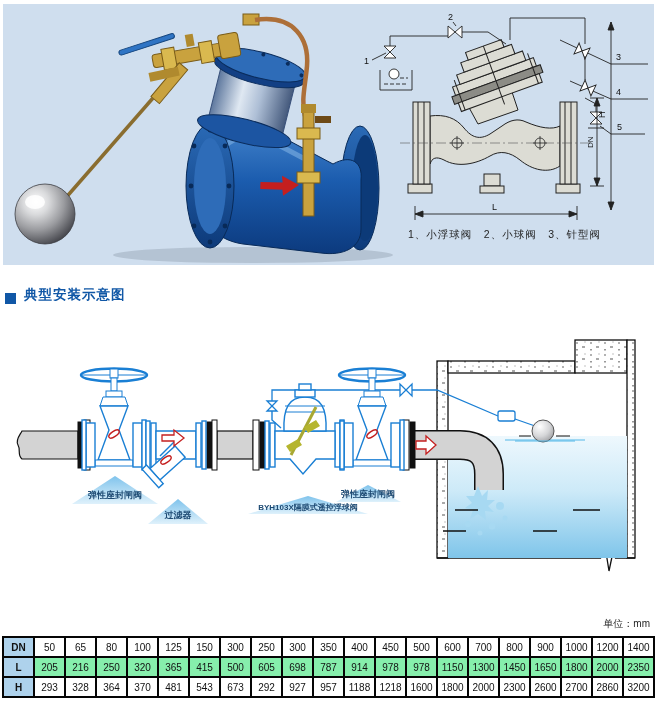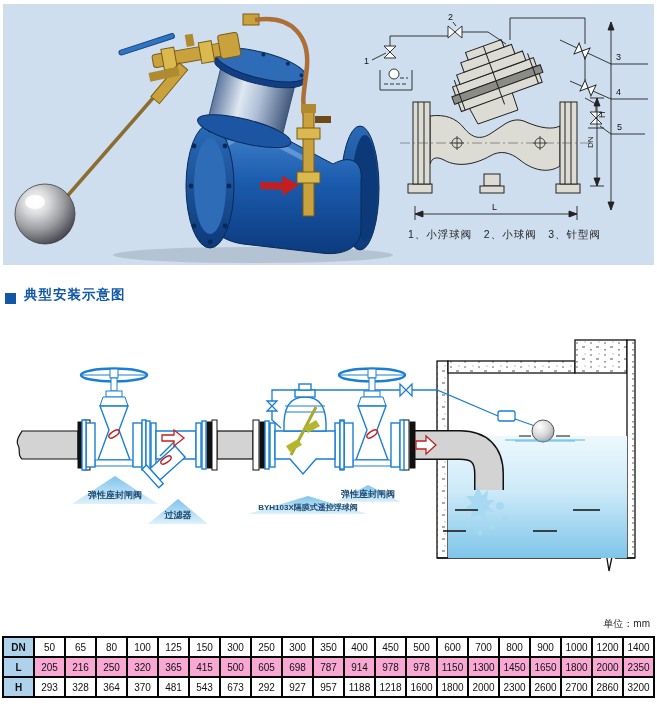--- a/index.html
+++ b/index.html
@@ -18,21 +18,21 @@
   .sq{width:11px;height:11px;background:#1057a6;flex:0 0 auto;}
   #sec1{top:286px;}
   #sec2{top:602px;margin-top:36px;}
   .diagram-svg{position:absolute;left:0;top:328px;}
   .unit{position:absolute;top:617px;right:7px;font-size:10px;color:#1f1f1f;text-align:right;}
   table.dims{position:absolute;top:636px;left:2px;width:653px;border-collapse:collapse;
     table-layout:fixed;border:2px solid #050505;}
   table.dims td{border:2px solid #050505;height:18px;text-align:center;vertical-align:middle;
     font-size:10px;color:#111;padding:0;background:#fff;white-space:nowrap;overflow:hidden;}
   table.dims td.rowhead{background:#aed2ec;font-weight:bold;}
-  table.dims tr:nth-child(2) td{background:#f9a8d4;}
+  table.dims tr:nth-child(2) td{background:#86efac;}
   table.dims tr:nth-child(2) td.rowhead{background:#aed2ec;}
   table.dims col.c0{width:31px;}
   svg text{font-family:"Liberation Sans","DejaVu Sans",sans-serif;}
 </style>
 </head>
 <body>
 
 <div class="top-panel">
 
   <svg class="photo-svg" width="400" height="261" viewBox="0 0 400 261">

